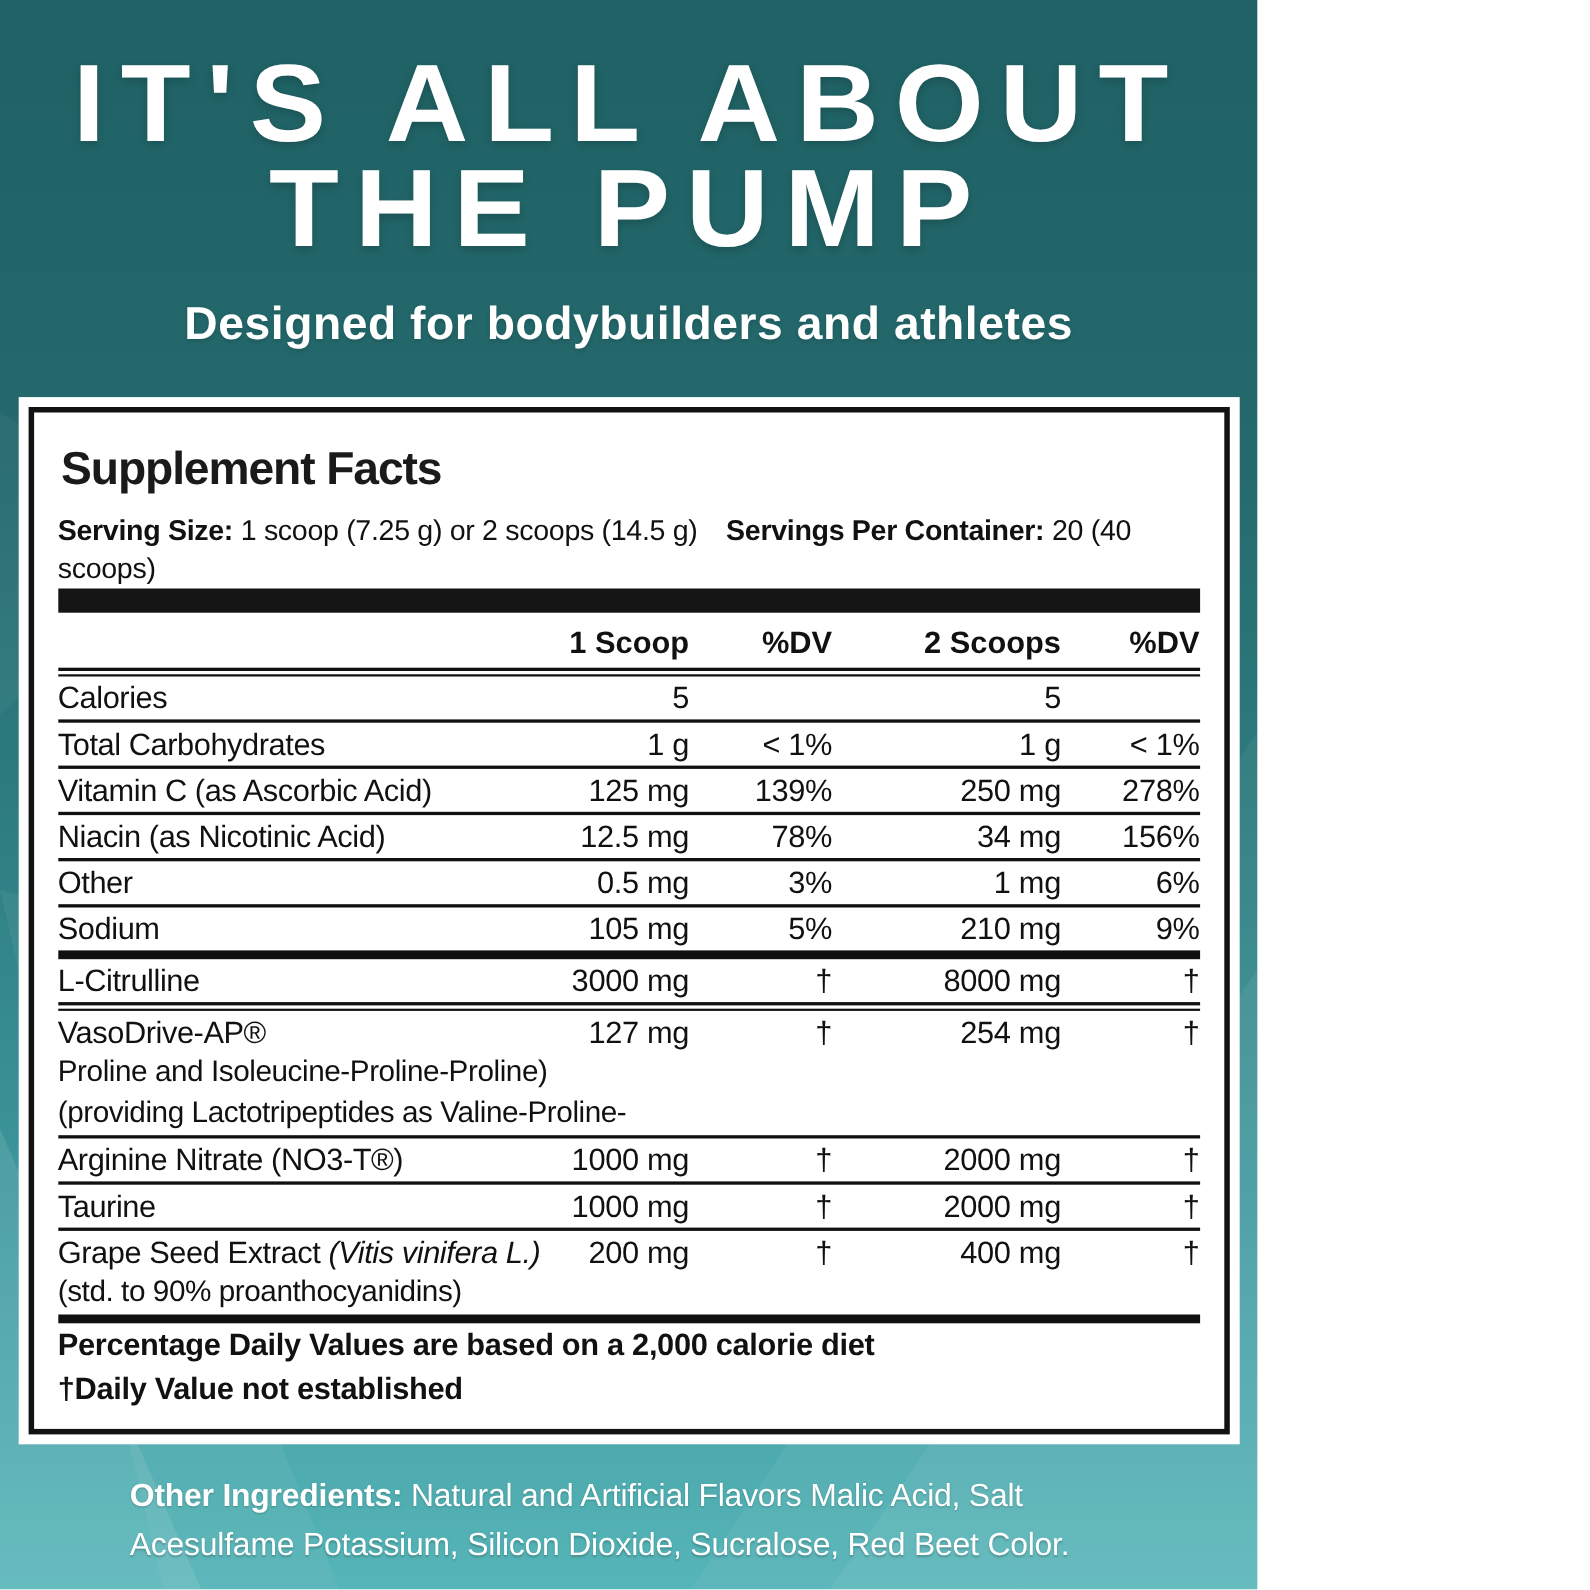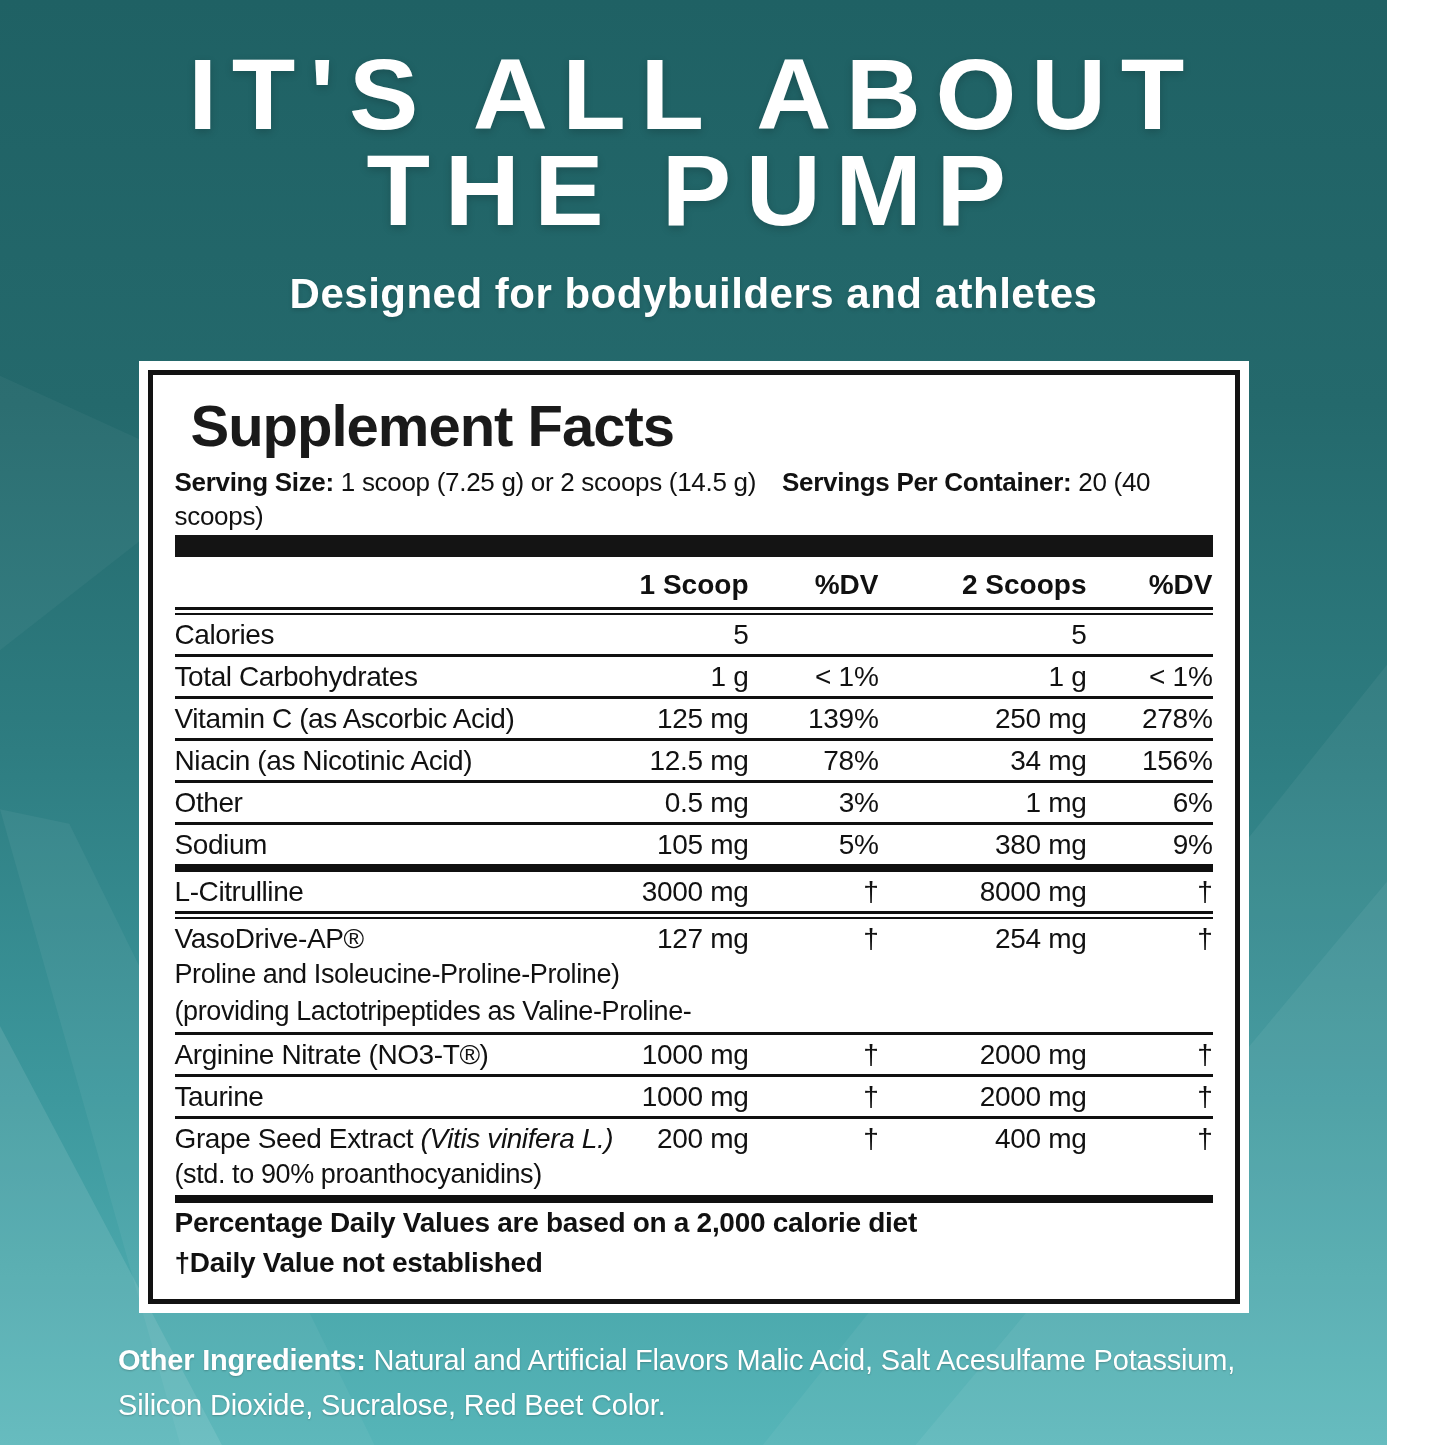--- a/index.html
+++ b/index.html
@@ -1,36 +1,36 @@
 <!DOCTYPE html>
 <html><head>
 <meta charset="utf-8">
 <style>
   html,body{margin:0;padding:0;}
   body{width:1445px;height:1445px;overflow:hidden;font-family:"Liberation Sans",sans-serif;}
-  .page{position:relative;width:1387px;height:1445px;overflow:hidden;
+  .page{position:relative;width:1143px;height:1445px;overflow:hidden;
         background:linear-gradient(180deg,#1f6164 0%,#24696c 28%,#2e7d81 52%,#3d989d 76%,#56b5b8 100%);}
   .ray{position:absolute;inset:0;background:#ffffff;pointer-events:none;}
   .ray1{opacity:.10;clip-path:polygon(0% 71%,16% 100%,0% 100%);}
   .ray2{opacity:.05;clip-path:polygon(0% 56%,5% 57%,27% 100%,13% 100%);}
   .ray3{opacity:.10;clip-path:polygon(100% 61%,100% 100%,66% 100%);}
   .ray4{opacity:.05;clip-path:polygon(100% 46%,100% 61%,66% 100%,55% 100%);}
   .ray5{opacity:.04;clip-path:polygon(0% 26%,0% 45%,16% 33%);}
 
   .content{position:relative;z-index:2;}
 
   .headline{margin:46px 40px 0;text-align:center;color:#ffffff;font-weight:700;
             font-size:100px;line-height:96px;letter-spacing:14px;
             text-shadow:0 3px 8px rgba(0,0,0,.18);transform:scaleX(1.04);}
   .subtitle{margin:32px 40px 0;text-align:center;color:#ffffff;font-weight:700;
             font-size:42px;letter-spacing:.5px;text-shadow:0 2px 4px rgba(0,0,0,.15);}
 
   .panel{width:1092px;box-sizing:border-box;margin:52px auto 0;background:#ffffff;
          border:5px solid #121212;box-shadow:0 0 0 9px #ffffff;padding:14px 22px 16px;}
-  .panel-title{margin:4px 16px 6px;color:#1a1a1a;font-size:58px;font-weight:700;letter-spacing:-1px;line-height:66px;}
+  .panel-title{margin:4px 3px 6px;color:#1a1a1a;font-size:42px;font-weight:700;letter-spacing:-1px;line-height:66px;}
   .serving-line{font-size:26px;color:#111;line-height:34px;letter-spacing:-.3px;}
   .serving-line b{font-weight:700;}
   .gap{display:inline-block;width:26px;}
 
   .bar-top{height:22px;background:#141414;margin:2px 0 4px;}
   .rule-thin{height:3px;background:#101010;}
   .rule-thick{height:8px;background:#101010;}
   .rule-double{height:8px;border-top:3px solid #101010;border-bottom:2px solid #101010;box-sizing:border-box;background:#fff;}
 
   .t-grid{display:grid;grid-template-columns:1fr 120px 130px 208px 126px;align-items:baseline;}
@@ -120,21 +120,21 @@
             <div class="num">0.5 mg</div>
             <div class="num">3%</div>
             <div class="num">1 mg</div>
             <div class="num">6%</div>
           </div>
           <div class="rule-thin"></div>
           <div class="t-grid t-row">
             <div class="name">Sodium</div>
             <div class="num">105 mg</div>
             <div class="num">5%</div>
-            <div class="num">380 mg</div>
+            <div class="num">210 mg</div>
             <div class="num">9%</div>
           </div>
           <div class="rule-thick"></div>
           <div class="t-grid t-row">
             <div class="name">L-Citrulline</div>
             <div class="num">3000 mg</div>
             <div class="num">†</div>
             <div class="num">8000 mg</div>
             <div class="num">†</div>
           </div>

